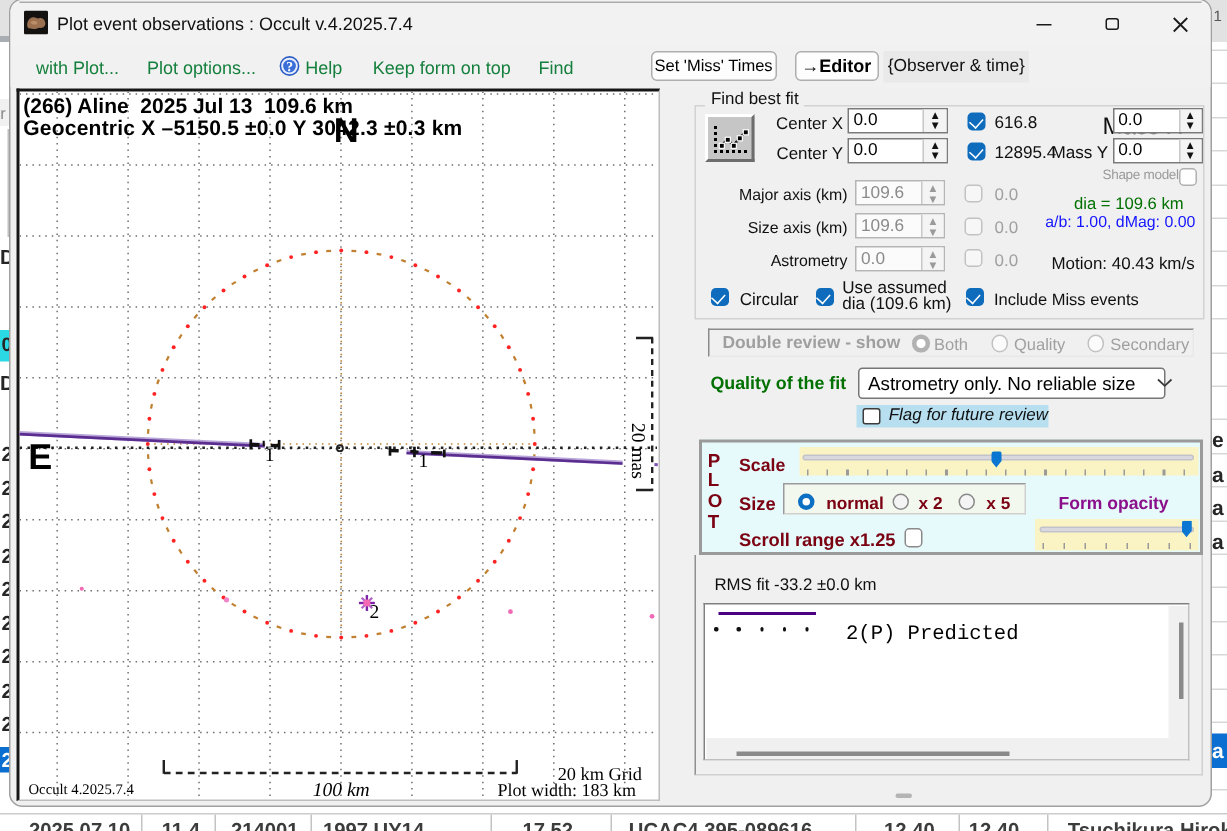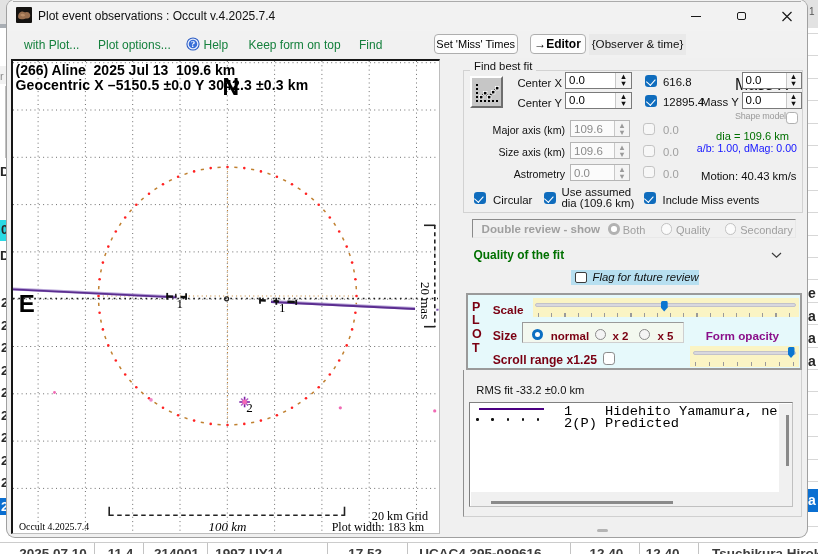--- a/index.html
+++ b/index.html
@@ -437,20 +437,21 @@
 <div class="lbl" style="left:655.6px;top:193.5px;font-size:11px">Include Miss events</div>
 <div class="abs" style="left:464.9px;top:219.4px;width:324px;height:19px;border-top:1px solid #8a8a8a;border-left:1px solid #8a8a8a;border-right:1px solid #e8e8e8;border-bottom:1px solid #e8e8e8"></div>
 <div class="lbl" style="left:474.6px;top:222.3px;font-weight:bold;font-size:11.6px;color:#9f9f9f">Double review - show</div>
 <div class="radio" style="left:601.1px;top:223.3px;width:11.5px;height:11.5px;background:#fff;border:3.2px solid #b2b2b2"></div>
 <div class="lbl gtext" style="left:615.7px;top:224px;font-size:11px">Both</div>
 <div class="radio" style="left:653.9px;top:223.3px;width:11.5px;height:11.5px;background:#fbfbfb;border:1.2px solid #c2c2c2"></div>
 <div class="lbl gtext" style="left:669px;top:224px;font-size:11px">Quality</div>
 <div class="radio" style="left:717.7px;top:223.3px;width:11.5px;height:11.5px;background:#fbfbfb;border:1.2px solid #c2c2c2"></div>
 <div class="lbl gtext" style="left:733.2px;top:224px;font-size:11px">Secondary</div>
 <div class="lbl" style="left:466.6px;top:247.5px;font-weight:bold;color:#007000;font-size:11.9px">Quality of the fit</div>
+<div class="ddl" style="left:564.7px;top:245.3px;width:205.5px;height:20.6px;padding:2.5px 0 0 6px">Astrometry only. No reliable size</div>
 <svg class="abs" style="left:763.5px;top:251.5px" width="11" height="7" viewBox="0 0 11 7">
       <path d="M1 1 L5.5 5.2 L10 1" stroke="#3a3a3a" stroke-width="1.2" fill="none"></path>
     </svg>
 <div class="abs" style="left:564.2px;top:270.3px;width:128px;height:14.6px;background:#b7dff0"></div>
 <div class="cb off" style="left:567.8px;top:271.5px;width:11.8px;height:11.8px;border-color:#3c3c3c;border-radius:2px"></div>
 <div class="lbl" style="left:585.5px;top:271.2px;font-size:11.3px;font-style:italic">Flag for future review</div>
 <div class="cyan" style="left:459px;top:293px;width:336px;height:77px"></div>
 <div class="maroon" style="left:464.9px;top:299.5px;font-size:12.5px">P</div>
 <div class="maroon" style="left:464.9px;top:313.4px;font-size:12.5px">L</div>
 <div class="maroon" style="left:464.9px;top:327.3px;font-size:12.5px">O</div>
@@ -502,21 +503,20 @@
       <b></b>
       <b></b>
       <b></b>
       <b></b>
     </div>
 <div class="thumb" style="left:780.5px;top:347.1px"></div>
 <div class="abs" style="left:456px;top:370px;width:339px;height:147px;background:#f0f0f0;border-left:1.5px solid #909090;border-right:1px solid #d0d0d0;border-bottom:1px solid #d0d0d0"></div>
 <div class="lbl" style="left:469.3px;top:384px;font-size:11.2px">RMS fit -33.2 ±0.0 km</div>
 <div class="abs" style="left:462px;top:401.9px;width:323.5px;height:105px;background:#fff;border-top:1.5px solid #808080;border-left:1.5px solid #808080;border-right:1px solid #c0c0c0;border-bottom:1px solid #c0c0c0"></div>
 <div class="abs" style="left:472.4px;top:408.3px;width:64.5px;height:2.2px;background:#4b0082"></div>
-<div class="mono" style="left:557px;top:405.2px">1    Hidehito Yamamura, ne</div>
 <div class="abs" style="left:469.3px;top:418.4px;width:2.4px;height:2.4px;background:#111;border-radius:50%"></div>
 <div class="abs" style="left:484.40000000000003px;top:418.4px;width:2.4px;height:2.4px;background:#111;border-radius:50%"></div>
 <div class="abs" style="left:499.5px;top:418.4px;width:2.4px;height:2.4px;background:#111;border-radius:50%"></div>
 <div class="abs" style="left:514.6px;top:418.4px;width:2.4px;height:2.4px;background:#111;border-radius:50%"></div>
 <div class="abs" style="left:529.7px;top:418.4px;width:2.4px;height:2.4px;background:#111;border-radius:50%"></div>
 <div class="mono" style="left:557px;top:417.2px">2(P) Predicted</div>
 <div class="abs" style="left:772px;top:403.5px;width:12.5px;height:102.5px;background:#f0f0f0"></div>
 <div class="abs" style="left:463.5px;top:492px;width:309px;height:14px;background:#f0f0f0"></div>
 <div class="abs" style="left:778.8px;top:415px;width:3px;height:51px;background:#8a8a8a"></div>
 <div class="abs" style="left:483.5px;top:501.4px;width:182px;height:3px;background:#8a8a8a"></div>

